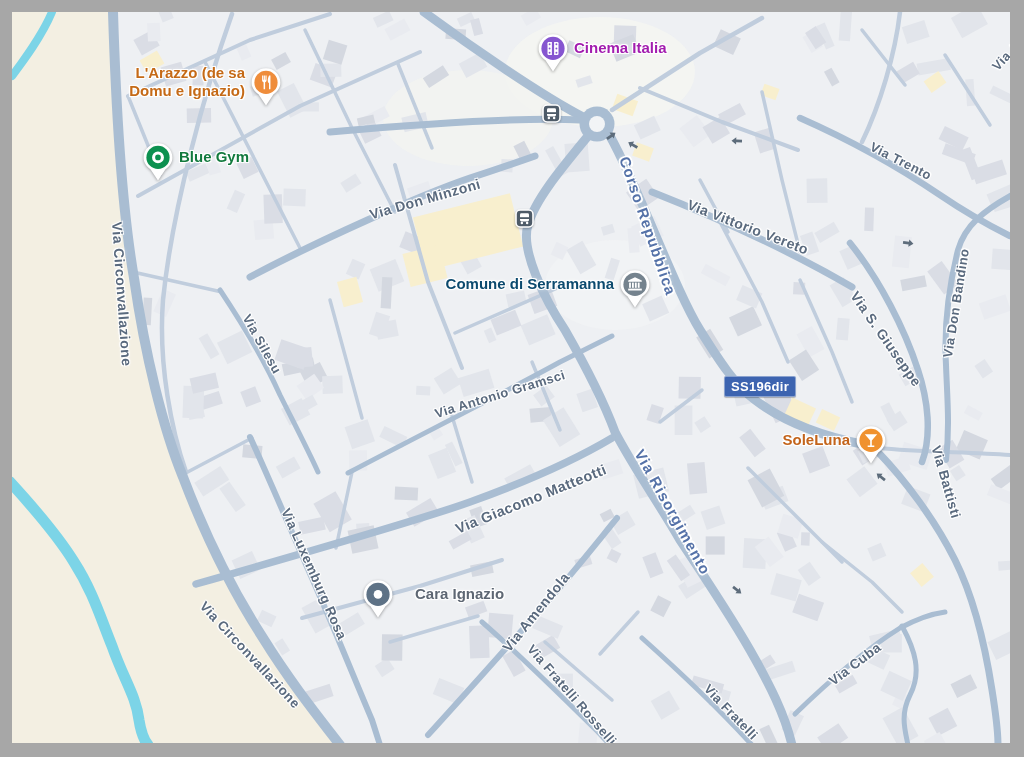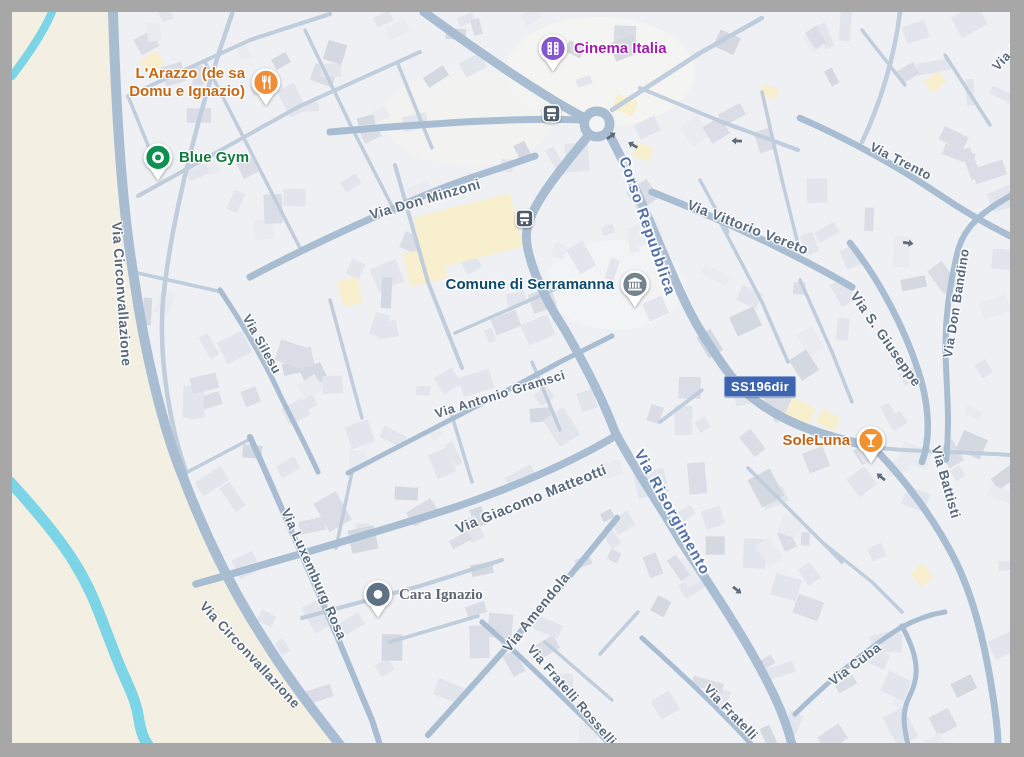--- a/index.html
+++ b/index.html
@@ -477,16 +477,16 @@
           </svg>
         </div>
         <div class="plabel left" style="right: 160px; top: 428px; transform: translateY(-50%); color: rgb(195, 100, 27);">SoleLuna</div>
         <div class="pin" style="left: 349px; top: 565.5px;">
           <svg width="34" height="42" viewBox="0 0 34 42">
             <path d="M17 2.2C8.9 2.2 2.6 8.5 2.6 16.4c0 5.3 3 8.9 6.9 11.9L17 39.5l7.5-11.2c3.9-3 6.9-6.6 6.9-11.9 0-7.9-6.3-14.2-14.4-14.2z" fill="#fff"></path>
             <circle cx="17" cy="16.4" r="11.6" fill="#5e7286"></circle>
             <circle cx="17" cy="16.4" r="4.3" fill="#fff"></circle>
           </svg>
         </div>
-        <div class="plabel right" style="left: 387px; top: 582px; transform: translateY(-50%); color: rgb(94, 103, 115); font-family: Liberation Serif, serif;">Cara Ignazio</div>
+        <div class="plabel right" style="left: 403px; top: 582px; transform: translateY(-50%); color: rgb(94, 103, 115);">Cara Ignazio</div>
       </div>
   </div>
 </div>
 
 </body></html>

